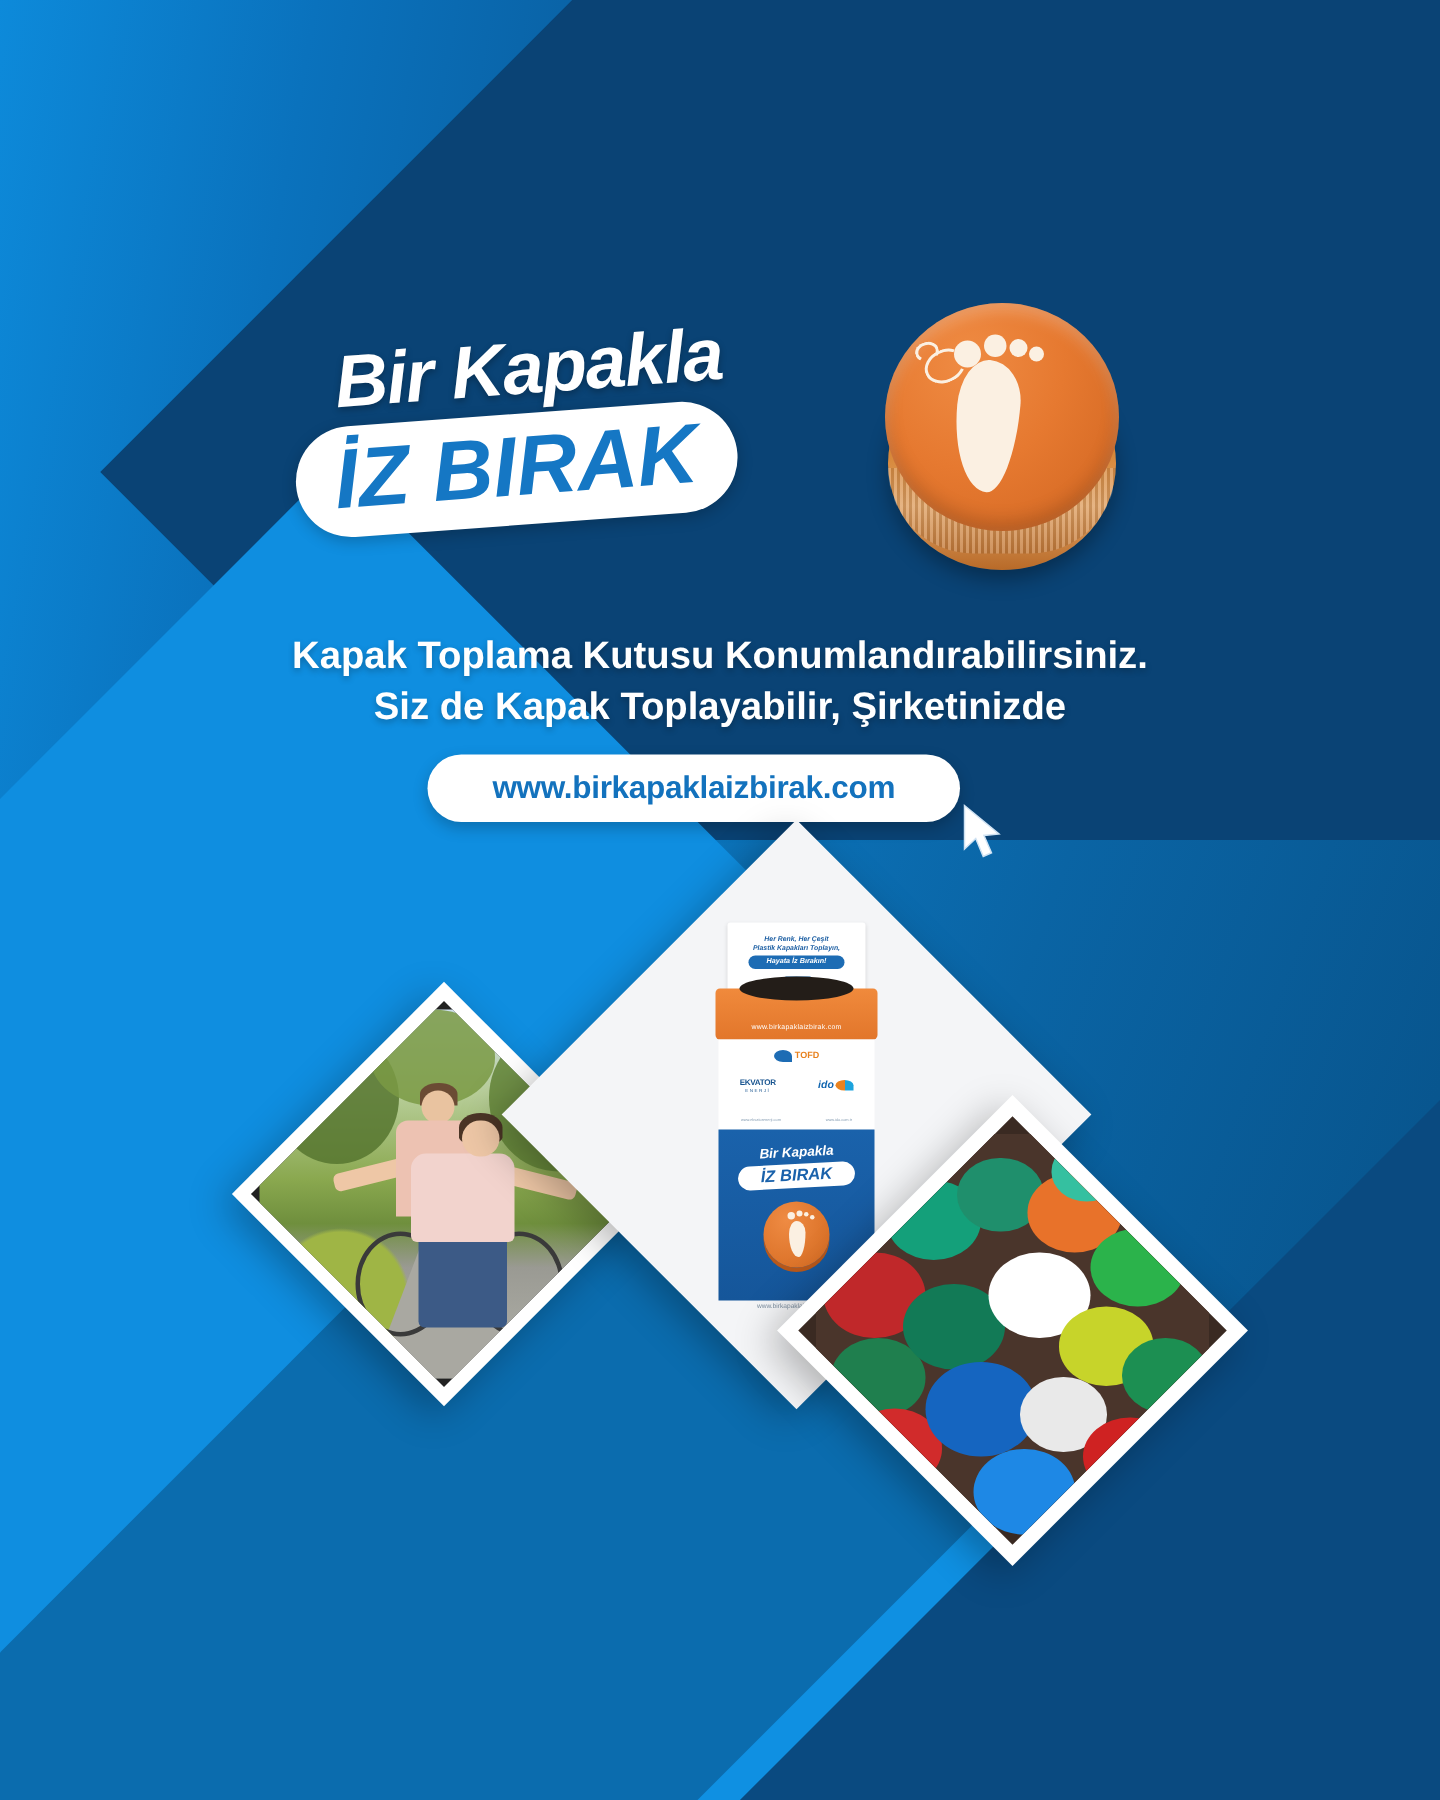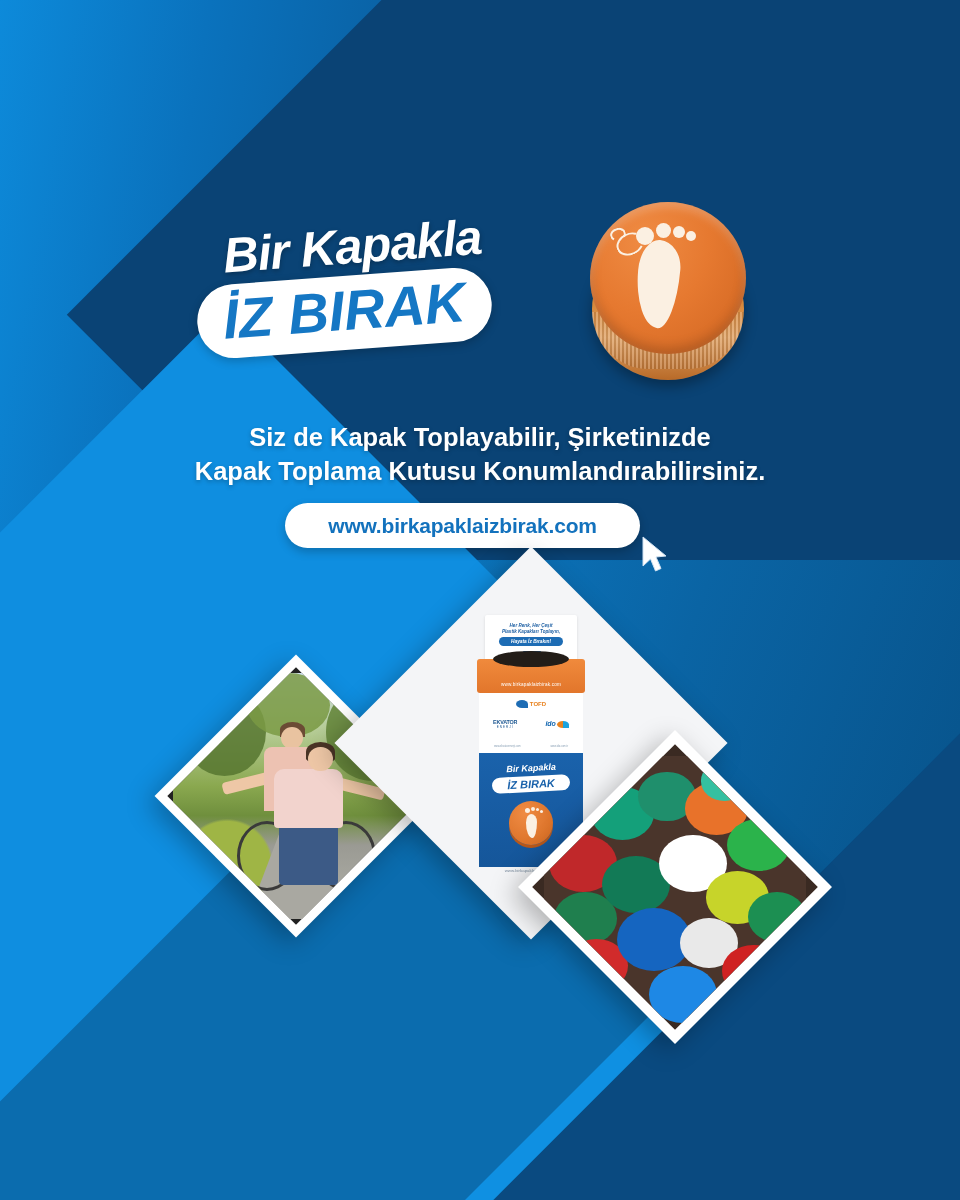--- a/index.html
+++ b/index.html
@@ -278,22 +278,22 @@
         <div class="toe toe1 nos"></div>
         <div class="toe toe2 nos"></div>
         <div class="toe toe3 nos"></div>
         <div class="toe toe4 nos"></div>
         <div class="foot nos"></div>
       </div>
     </div>
   </div>
 
   <div class="headline">
+    <div>Kapak Toplama Kutusu Konumlandırabilirsiniz.</div>
     <div>Siz de Kapak Toplayabilir, Şirketinizde</div>
-    <div>Kapak Toplama Kutusu Konumlandırabilirsiniz.</div>
   </div>
 
   <div class="url-pill">
     <span>www.birkapaklaizbirak.com</span>
   </div>
   <svg class="cursor" viewBox="0 0 32 40">
     <path d="M3 2 L3 31 L10.5 24 L15.5 36 L21 33.5 L16 22 L26 21 Z" fill="#ffffff" stroke="#cfe2f3" stroke-width="1"></path>
   </svg>
 
   <div class="dia dia-left">

